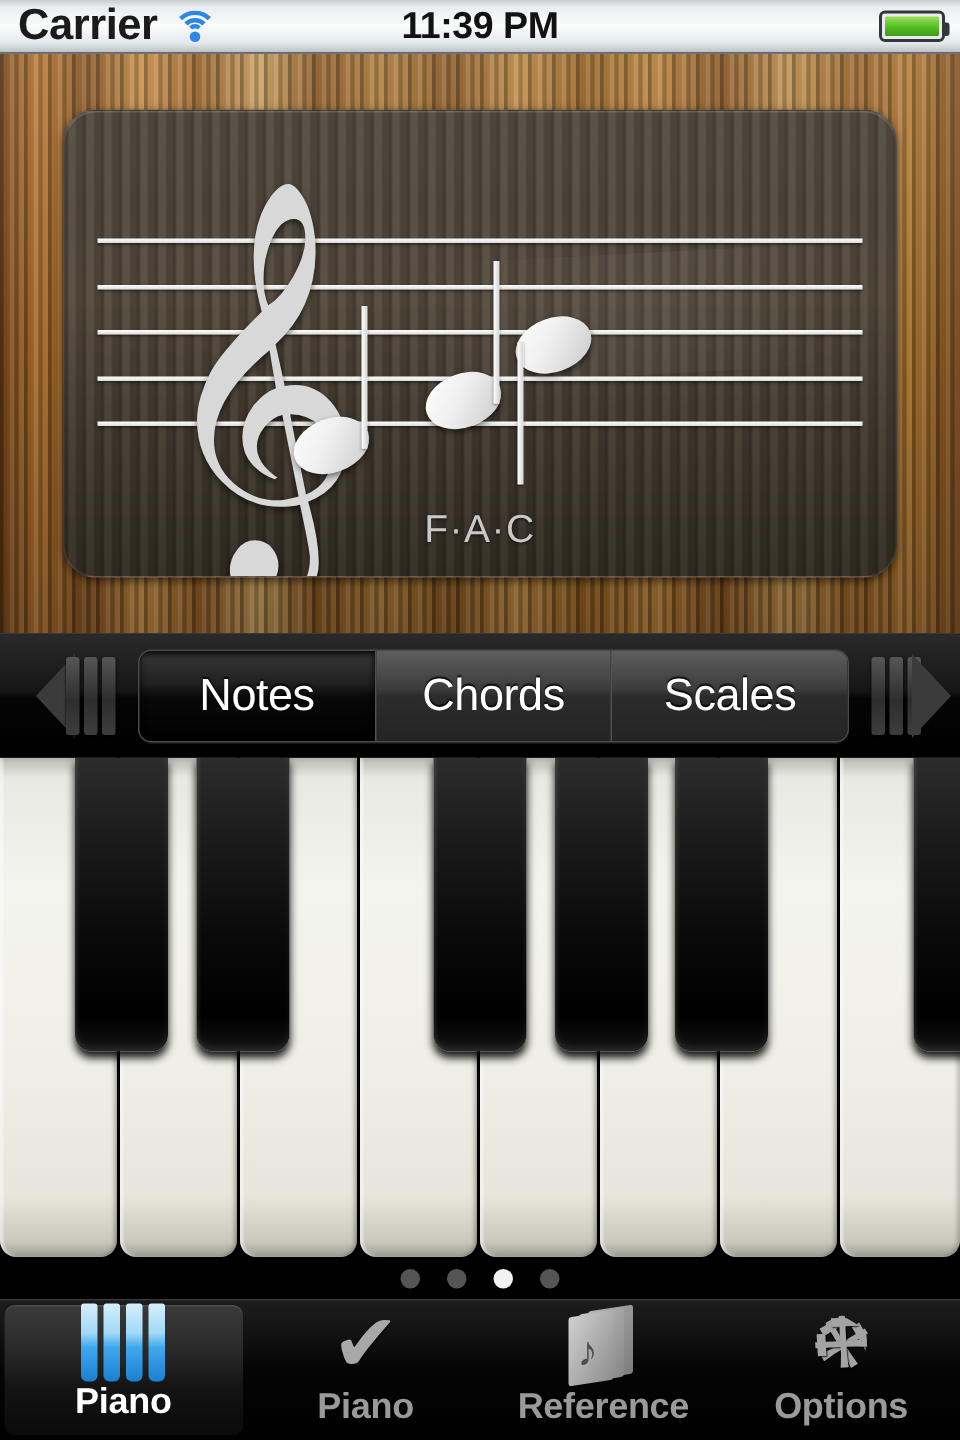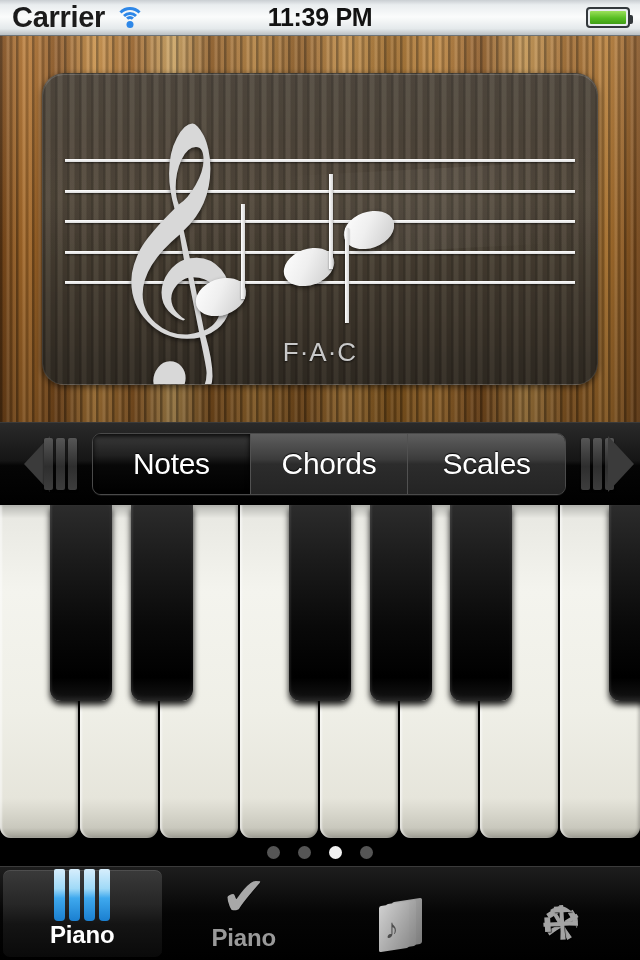--- a/index.html
+++ b/index.html
@@ -337,24 +337,26 @@
       </div>
       <div class="tab">
         <div class="ticon">
           <span class="book">
             <span class="bk b3"></span>
             <span class="bk b2"></span>
             <span class="bk b1"></span>
             <span class="nt">♪</span>
           </span>
         </div>
+        <div class="tlabel">Reference</div>
       </div>
       <div class="tab">
         <div class="ticon">
           <span class="tools">
             <span class="tool t1">⚒</span>
             <span class="tool t2">⚒</span>
           </span>
         </div>
+        <div class="tlabel">Options</div>
       </div>
     </div>
 
 </div>
 
 </body></html>

